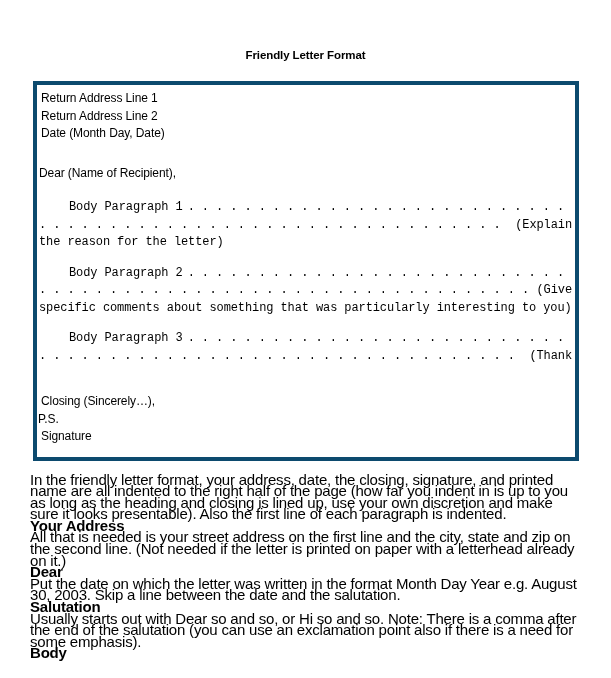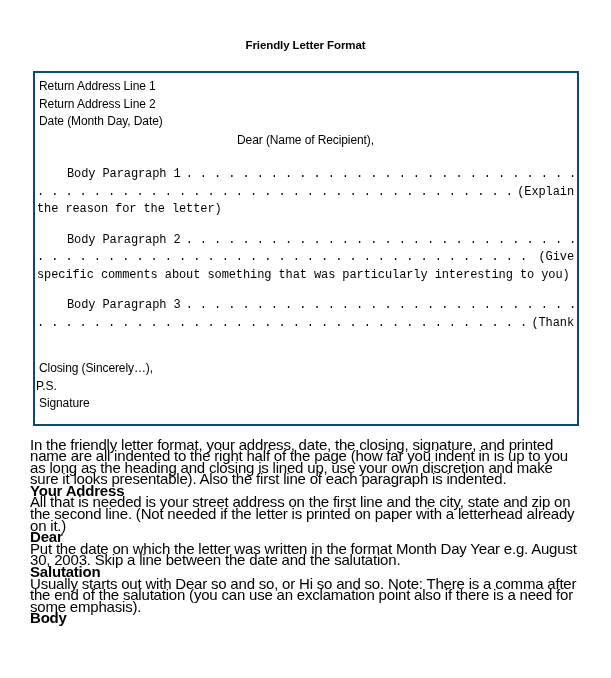--- a/index.html
+++ b/index.html
@@ -8,38 +8,38 @@
     width: 611px; height: 678px;
     background: #ffffff;
     color: #000000;
     font-family: "Liberation Sans", sans-serif;
     overflow: hidden;
   }
   .page { position: relative; width: 611px; height: 678px; }
 
   .doc-title {
     margin: 0;
-    padding-top: 39px;
+    padding-top: 49px;
     text-align: center;
     font-size: 11.5px;
     font-weight: bold;
     letter-spacing: -0.1px;
   }
 
   .letter-box {
     margin: 20px 0 0 33px;
     width: 546px;
-    border: 2px solid #0c4a6e;
+    border: 4px solid #0c4a6e;
     padding: 5px 3px 11px 4px;
     font-size: 12px;
     line-height: 17.5px;
     letter-spacing: -0.1px;
   }
   .lbx-line { white-space: nowrap; }
-  .salutation { margin-top: 1px; margin-left: -2px; text-align: center; }
+  .salutation { margin-top: 22px; margin-left: -2px; }
   .para { margin-left: -2px; font-family: Liberation Mono, monospace; }
   .para.first { margin-top: 17px; }
   .para + .para { margin-top: 13px; }
   .closing { margin-top: 28px; }
   .ps { margin-left: -3px; }
 
   .dotline { display: flex; white-space: nowrap; overflow: hidden; }
   .bp-label { flex: 0 0 auto; margin-left: 30px; padding-right: 5px; }
   .dots { flex: 1 1 auto; overflow: hidden; white-space: nowrap; }
   .note-start { flex: 0 0 auto; padding-left: 5px; }

